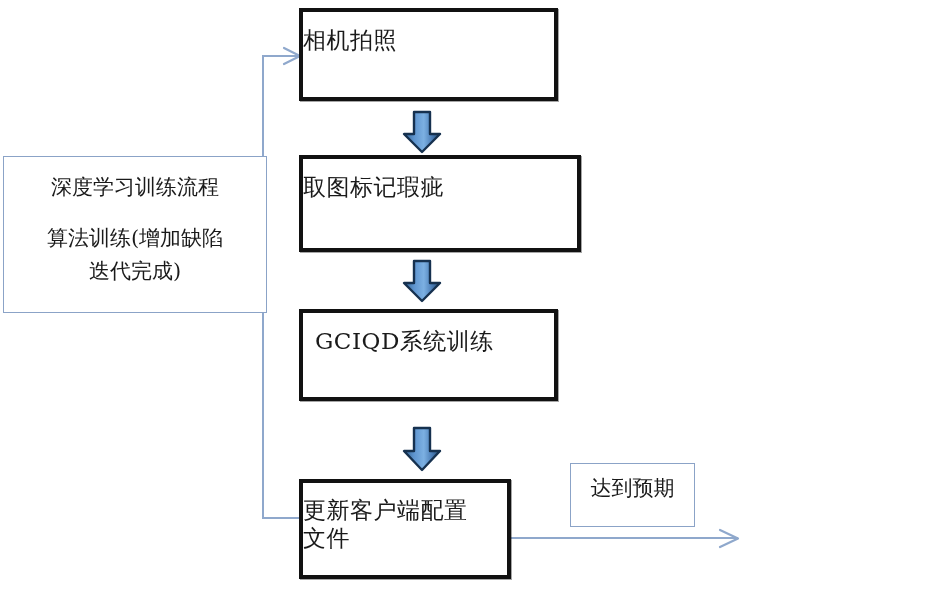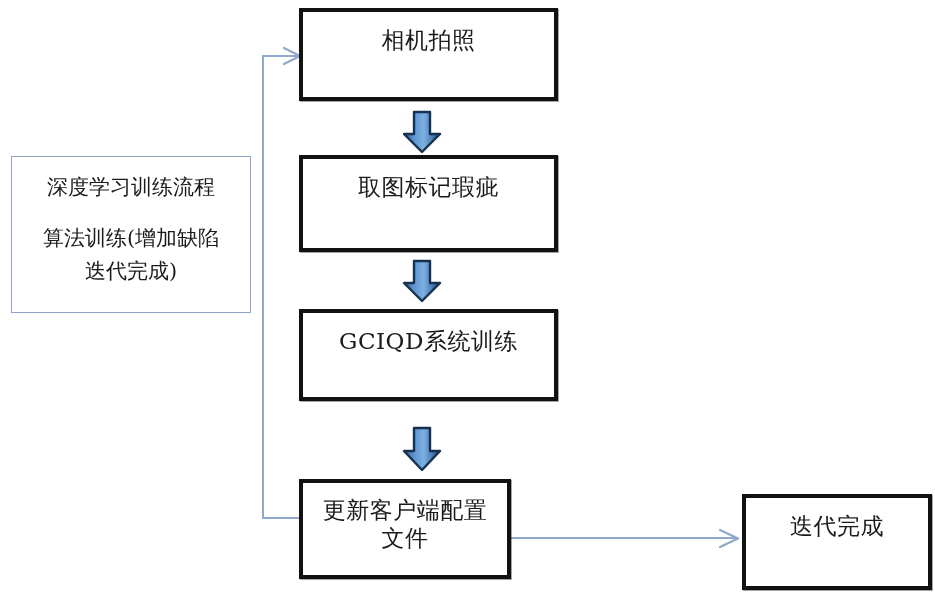--- a/index.html
+++ b/index.html
@@ -22,21 +22,21 @@
     position: absolute;
     box-sizing: border-box;
     background: #ffffff;
     border: 4px solid #111111;
     box-shadow: 1px 1px 0 rgba(0,0,0,0.35);
   }
   .proc-box .label {
     position: absolute;
     left: 0;
     right: 0;
-    text-align: center;
+    text-align: left;
     color: #1a1a1a;
     font-size: 23px;
     line-height: 1.22;
     letter-spacing: 0.5px;
     white-space: pre-line;
   }
   
   .note-box {
     position: absolute;
     box-sizing: border-box;
@@ -122,37 +122,37 @@
         <stop offset="100%" stop-color="#254c74"></stop>
       </linearGradient>
     </defs>
     <path d="M15 3 L31 3 L31 26 L41 26 L23 45 L5 26 L15 26 Z" fill="url(#ba3)" stroke="#16314f" stroke-width="2.4" stroke-linejoin="round"></path>
   </svg>
 
   <div class="proc-box" style="left:299px; top:8px; width:259px; height:93px;">
     <div class="label" style="top:14px;">相机拍照</div>
   </div>
 
-  <div class="proc-box" style="left:299px; top:155px; width:259px; height:97px;">
+  <div class="proc-box" style="left:299px; top:155px; width:282px; height:97px;">
     <div class="label" style="top:14px;">取图标记瑕疵</div>
   </div>
 
   <div class="proc-box" style="left:299px; top:309px; width:259px; height:92px;">
-    <div class="label" style="top:14px;">GCIQD系统训练</div>
+    <div class="label" style="top:14px;padding-left:12px;">GCIQD系统训练</div>
   </div>
 
   <div class="proc-box" style="left:299px; top:479px; width:212px; height:100px;">
     <div class="label" style="top:13px;">更新客户端配置
 文件</div>
   </div>
 
-  <div class="proc-box" style="left:742px; top:494px; width:190px; height:96px;">
-    <div class="label" style="top:14px;">迭代完成</div>
-  </div>
 
-  <div class="note-box" style="left:11px; top:156px; width:240px; height:157px;">
+  <div class="note-box" style="left:3px; top:156px; width:264px; height:157px;">
     <div class="label" style="top:14px;">深度学习训练流程</div>
     <div class="label" style="top:65px;">算法训练(增加缺陷
 迭代完成)</div>
   </div>
 
+  <div class="note-box" style="left:570px; top:463px; width:125px; height:64px;">
+    <div class="label" style="top:8px; font-size:21px;">达到预期</div>
+  </div>
 
 </div>
 
 </body></html>

